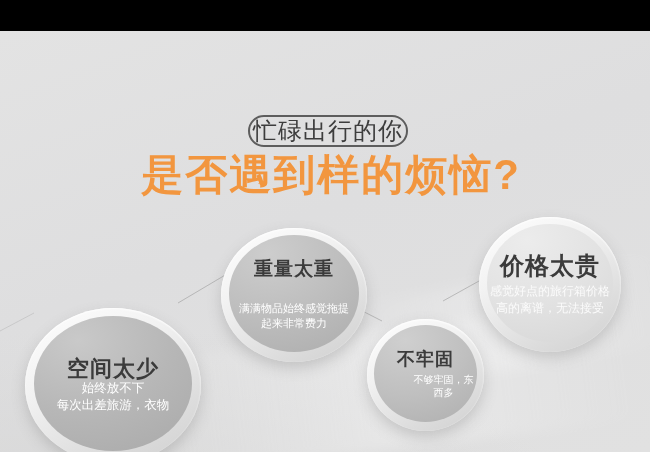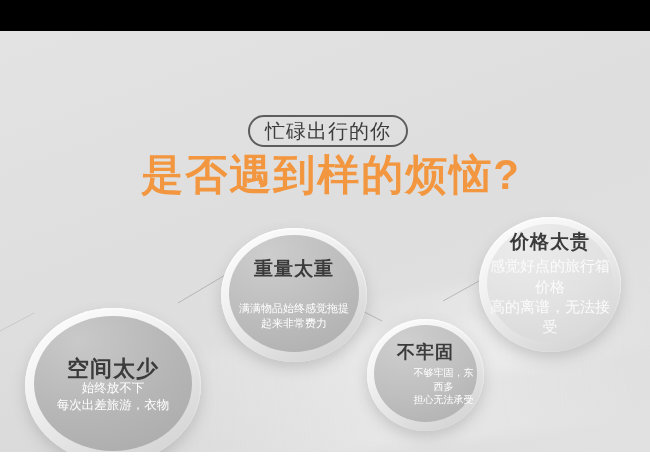--- a/index.html
+++ b/index.html
@@ -42,21 +42,21 @@
   .sweep-b{ left:330px; top:250px; width:340px; height:90px; transform:rotate(-10deg); filter:blur(7px); opacity:.45;}
 
   
   #badge{
     position:absolute; left:248px; top:84px;
     width:160px; height:32px;
     border:2px solid #5d5d5d;
     border-radius:17px;
     display:flex; align-items:center; justify-content:center;
     color:#3d3d3d;
-    font-size:20px;
+    font-size:24px;
     letter-spacing:1px;
     font-weight:500;
     background:transparent;
   }
   #headline{
     position:absolute; left:0; top:123px; width:650px;
     text-align:center;
     color:#f2963f;
     font-size:42px;
     font-weight:bold;
@@ -126,22 +126,22 @@
   #b3{ left:367px; top:288px; width:117px; height:112px;align-items:center; }
   #b3 .core{ left:7px; top:6px; right:7px; bottom:9px;
     background:radial-gradient(120% 110% at 30% 16%, #cfcfcf 0%, #bfbfbf 52%, #adadad 100%); }
   #b3 .title{ font-size:18px; margin-bottom:4px; }
   #b3 .desc{ font-size:10px;padding-left:36px; }
 
   
   #b4{ left:479px; top:186px; width:142px; height:135px; }
   #b4 .core{ left:8px; top:7px; right:8px; bottom:10px;
     background:radial-gradient(120% 110% at 32% 14%, #ececec 0%, #e2e2e2 50%, #d5d5d5 100%); }
-  #b4 .title{ font-size:19px; margin-bottom:5px; color:#3b3b3b; }
-  #b4 .desc{ font-size:15px; color:#fbfbfb; }
+  #b4 .title{ font-size:24px; margin-bottom:5px; color:#3b3b3b; }
+  #b4 .desc{ font-size:12px; color:#fbfbfb; }
 </style>
 </head>
 <body>
 
 <div id="stage">
 
   <div id="topbar"></div>
 
   <div id="panel">
 
@@ -180,21 +180,20 @@
         <div class="desc">起来非常费力</div>
       </div>
     </div>
 
     <div id="b3" class="bubble">
       <div class="ring"></div>
       <div class="core"></div>
       <div class="txt">
         <div class="title">不牢固</div>
         <div class="desc">不够牢固，东西多</div>
-        <div class="desc">担心无法承受</div>
       </div>
     </div>
 
     <div id="b4" class="bubble">
       <div class="ring"></div>
       <div class="core"></div>
       <div class="txt">
         <div class="title">价格太贵</div>
         <div class="desc">感觉好点的旅行箱价格</div>
         <div class="desc">高的离谱，无法接受</div>

